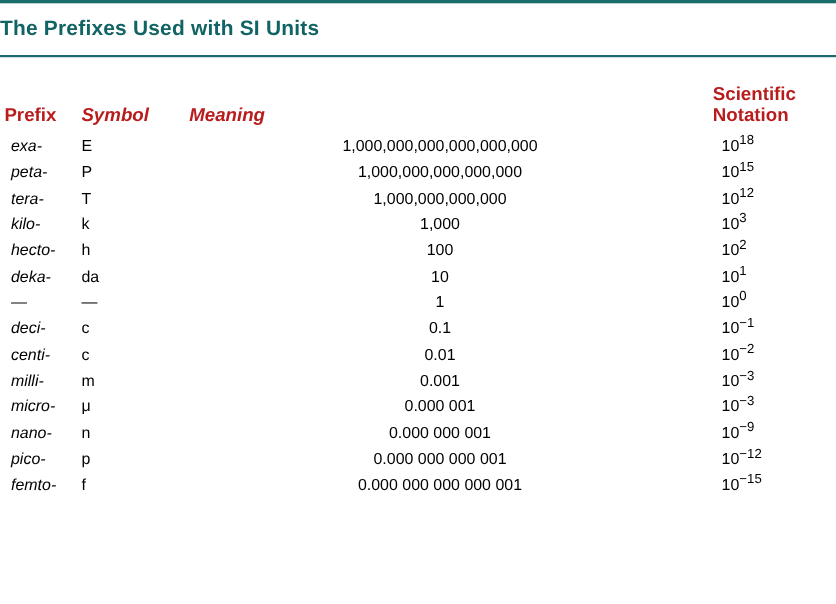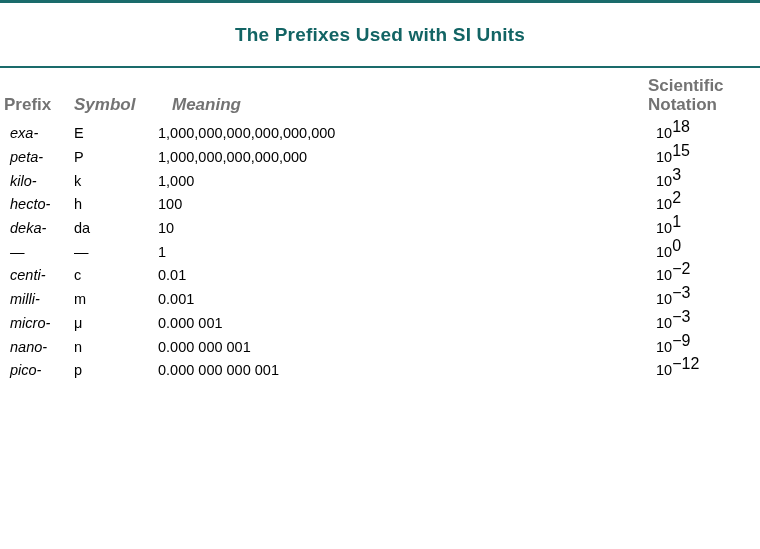--- a/index.html
+++ b/index.html
@@ -18,27 +18,26 @@
     position: relative;
     width: 760px;
     height: 549px;
     box-sizing: border-box;
   }
   .title-bar {
     position: absolute;
     left: 0;
     top: 0;
     width: 760px;
-    height: 68px;
+    height: 52px;
     border-top: 3px solid #1a6b6b;
     border-bottom: 2px solid #1a6b6b;
     box-sizing: border-box;
     display: flex;
     align-items: center;
-    justify-content: center;
   }
   .title-text {
     font-size: 19px;
     font-weight: bold;
     color: #126464;
     letter-spacing: 0.2px;
   }
   .table-area {
     position: absolute;
     left: 0;
@@ -53,21 +52,21 @@
   }
   table.prefix-table col.c-prefix { width: 72px; }
   table.prefix-table col.c-symbol { width: 86px; }
   table.prefix-table col.c-meaning { width: 484px; }
   table.prefix-table col.c-sci { width: 118px; }
 
   thead th {
     vertical-align: bottom;
     font-size: 17px;
     font-weight: bold;
-    color: #737373;
+    color: #b91c1c;
     padding: 0 0 8px 0;
     text-align: left;
     line-height: 1.12;
   }
   th.h-prefix {
     padding-left: 4px;
   }
   th.h-symbol {
     padding-left: 2px;
     font-style: italic;
@@ -94,30 +93,30 @@
     font-style: italic;
     padding-left: 10px;
     white-space: nowrap;
     margin-top: 44px;
   }
   td.symbol {
     padding-left: 2px;
     white-space: nowrap;
   }
   td.meaning {
-    text-align: left;
+    text-align: center;
     padding-right: 0px;
     white-space: nowrap;
   }
   td.sci {
     padding-left: 14px;
     white-space: nowrap;
   }
   .sup {
-    font-size: 16px;
+    font-size: 12px;
     vertical-align: super;
     line-height: 0;
   }
   .dash {
     font-style: normal;
   }
 </style>
 </head>
 <body>
 
@@ -159,20 +158,26 @@
             <td class="meaning">1,000,000,000,000,000,000</td>
             <td class="sci"><span>10</span><span class="sup">18</span></td>
           </tr>
           <tr>
             <td class="prefix">peta-</td>
             <td class="symbol">P</td>
             <td class="meaning">1,000,000,000,000,000</td>
             <td class="sci"><span>10</span><span class="sup">15</span></td>
           </tr>
           <tr>
+            <td class="prefix">tera-</td>
+            <td class="symbol">T</td>
+            <td class="meaning">1,000,000,000,000</td>
+            <td class="sci"><span>10</span><span class="sup">12</span></td>
+          </tr>
+          <tr>
             <td class="prefix">kilo-</td>
             <td class="symbol">k</td>
             <td class="meaning">1,000</td>
             <td class="sci"><span>10</span><span class="sup">3</span></td>
           </tr>
           <tr>
             <td class="prefix">hecto-</td>
             <td class="symbol">h</td>
             <td class="meaning">100</td>
             <td class="sci"><span>10</span><span class="sup">2</span></td>
@@ -183,20 +188,26 @@
             <td class="meaning">10</td>
             <td class="sci"><span>10</span><span class="sup">1</span></td>
           </tr>
           <tr>
             <td class="prefix dash">—</td>
             <td class="symbol">—</td>
             <td class="meaning">1</td>
             <td class="sci"><span>10</span><span class="sup">0</span></td>
           </tr>
           <tr>
+            <td class="prefix">deci-</td>
+            <td class="symbol">c</td>
+            <td class="meaning">0.1</td>
+            <td class="sci"><span>10</span><span class="sup">−1</span></td>
+          </tr>
+          <tr>
             <td class="prefix">centi-</td>
             <td class="symbol">c</td>
             <td class="meaning">0.01</td>
             <td class="sci"><span>10</span><span class="sup">−2</span></td>
           </tr>
           <tr>
             <td class="prefix">milli-</td>
             <td class="symbol">m</td>
             <td class="meaning">0.001</td>
             <td class="sci"><span>10</span><span class="sup">−3</span></td>
@@ -212,17 +223,23 @@
             <td class="symbol">n</td>
             <td class="meaning">0.000 000 001</td>
             <td class="sci"><span>10</span><span class="sup">−9</span></td>
           </tr>
           <tr>
             <td class="prefix">pico-</td>
             <td class="symbol">p</td>
             <td class="meaning">0.000 000 000 001</td>
             <td class="sci"><span>10</span><span class="sup">−12</span></td>
           </tr>
+          <tr>
+            <td class="prefix">femto-</td>
+            <td class="symbol">f</td>
+            <td class="meaning">0.000 000 000 000 001</td>
+            <td class="sci"><span>10</span><span class="sup">−15</span></td>
+          </tr>
         </tbody>
     </table>
   </div>
 
 </div>
 
 </body></html>

